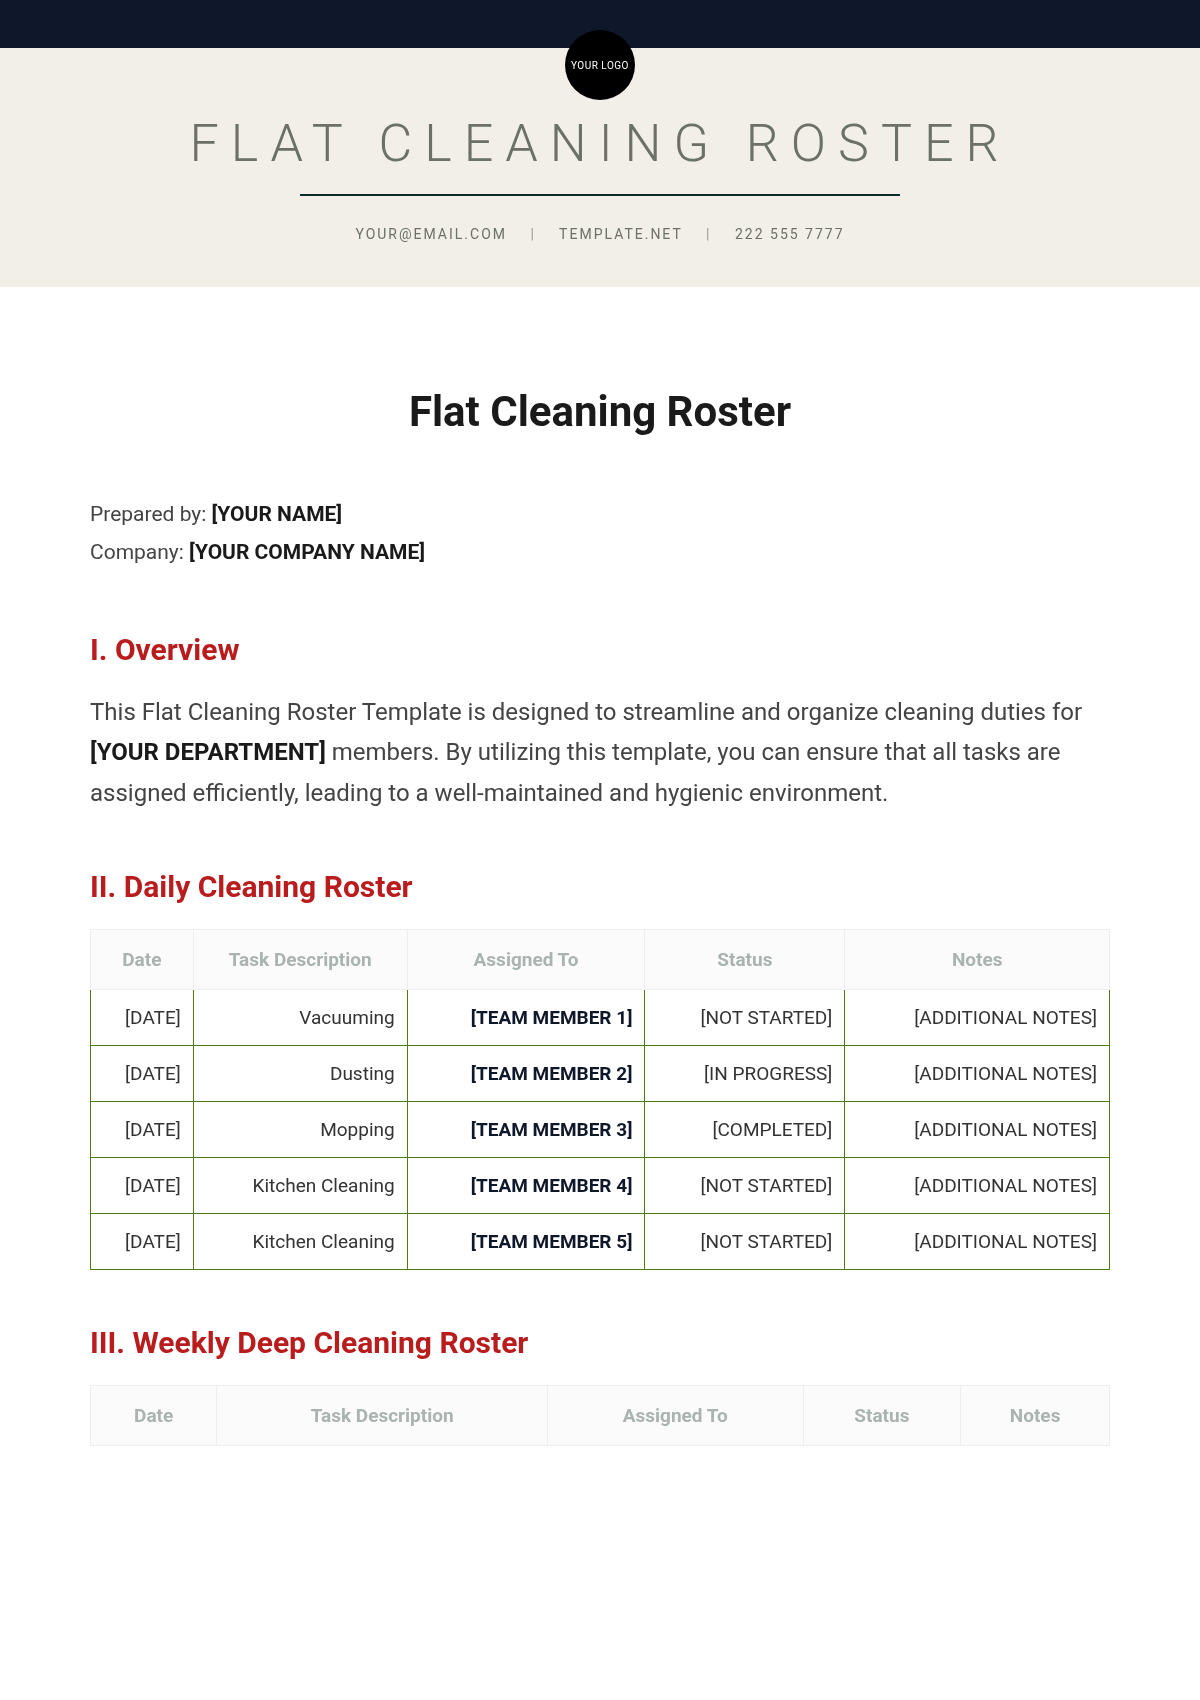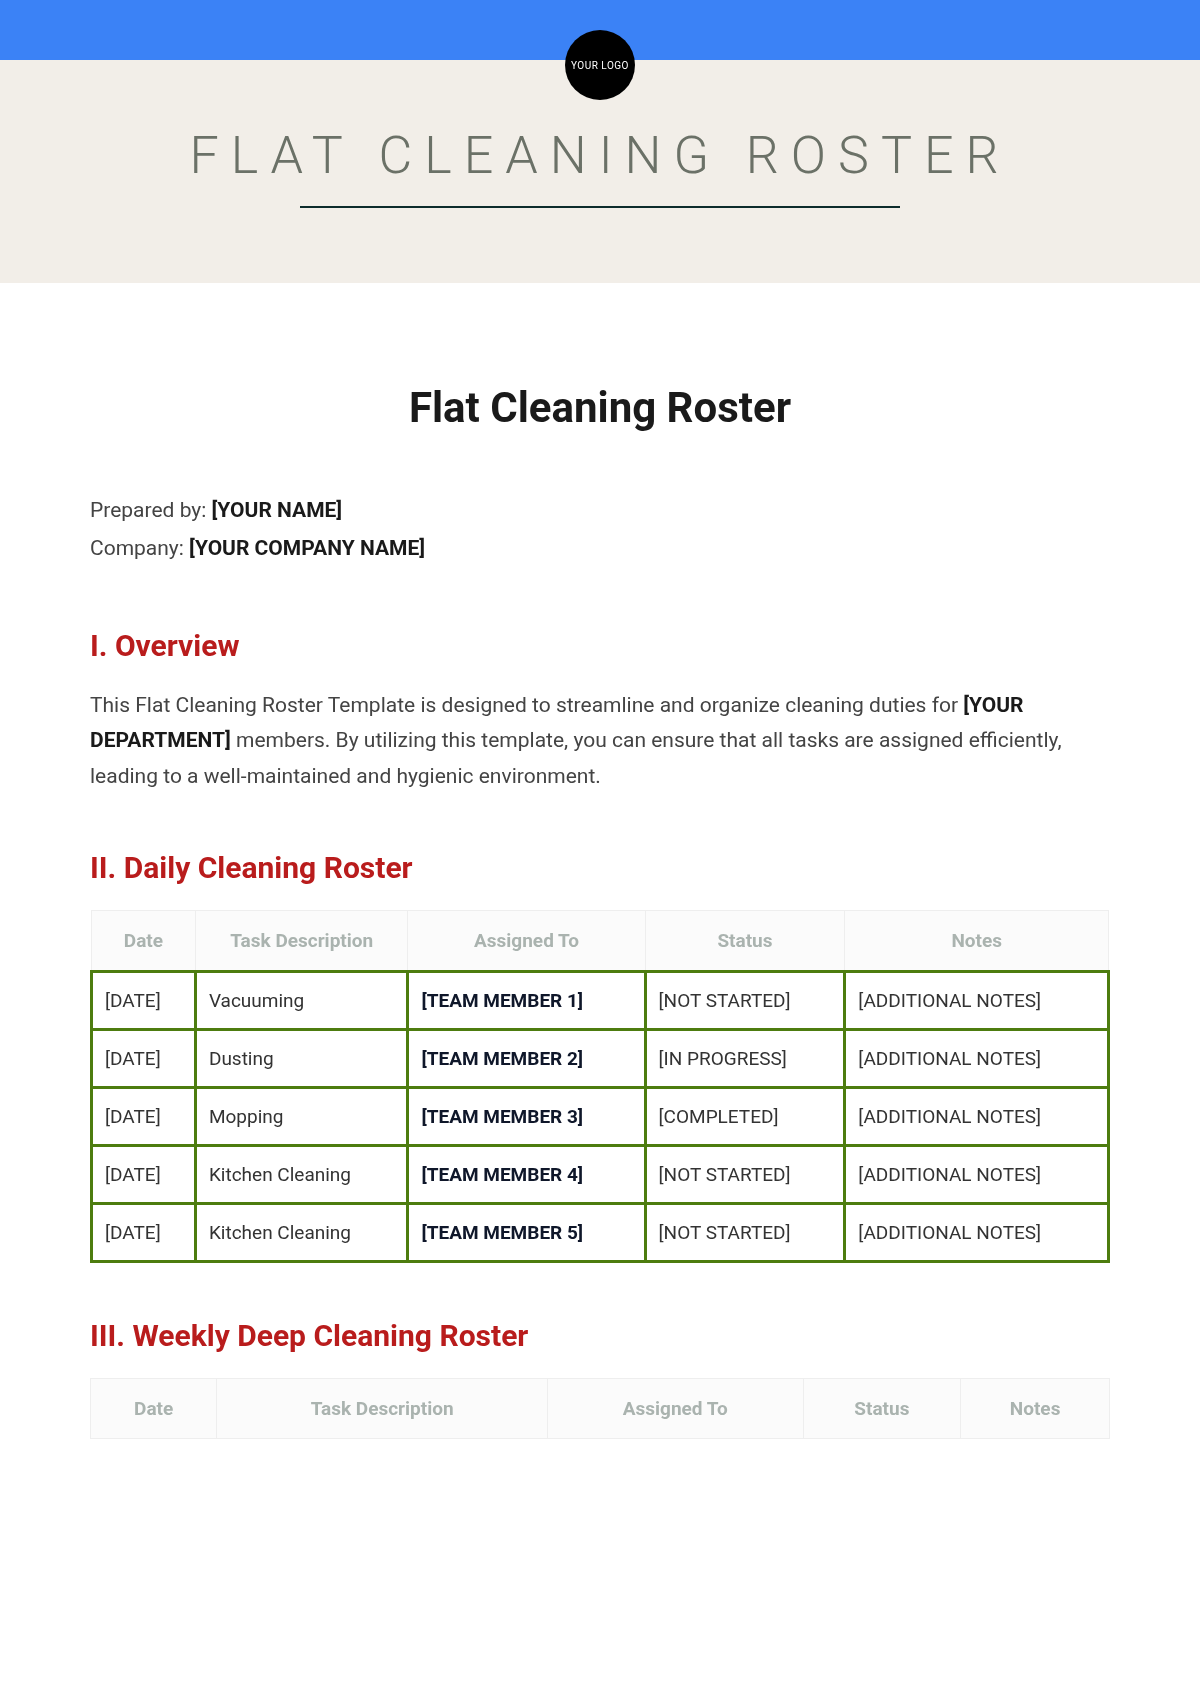--- a/index.html
+++ b/index.html
@@ -4,22 +4,22 @@
 <style>
   * { box-sizing: border-box; margin: 0; padding: 0; }
   body {
     font-family: -apple-system, BlinkMacSystemFont, "Segoe UI", Roboto, Arial, sans-serif;
     background: #fff;
     width: 1200px;
     margin: 0 auto;
     color: #1a1a1a;
   }
   .top-bar {
-    background: #3b82f6;
-    height: 60px;
+    background: #0f172a;
+    height: 48px;
     width: 100%;
     position: relative;
   }
   .logo-circle {
     position: absolute;
     left: 50%;
     top: 30px;
     transform: translateX(-50%);
     width: 70px;
     height: 70px;
@@ -80,21 +80,21 @@
   }
   .meta .label { }
   .meta .value { font-weight: 700; color: #1a1a1a; }
   h2.section {
     font-size: 30px;
     font-weight: 700;
     margin-bottom: 25px;
     color: #b91c1c;
   }
   .para {
-    font-size: 21px;
+    font-size: 24px;
     line-height: 1.7;
     color: #444;
     margin-bottom: 55px;
   }
   .para .inline-bold { font-weight: 700; color: #1a1a1a; }
   table.roster {
     width: 100%;
     border-collapse: collapse;
     font-size: 19px;
     margin-bottom: 55px;
@@ -103,38 +103,46 @@
     background: #fbfbfb;
     color: #aab3af;
     font-weight: 700;
     padding: 18px 12px;
     text-align: center;
     border: 1px solid #eee;
     vertical-align: top;
   }
   table.roster td {
     padding: 16px 12px;
-    border: 3px solid #4d7c0f;
+    border: 1px solid #4d7c0f;
     vertical-align: top;
     color: #333;
+    text-align: right;
   }
   table.roster td.bold { font-weight: 700; color: #0f172a; }
 </style>
 </head>
 <body>
 
 <div class="top-bar">
   <div class="logo-circle">
     <span>YOUR LOGO</span>
   </div>
 </div>
 
 <div class="banner">
   <div class="banner-title">FLAT CLEANING ROSTER</div>
   <div class="banner-divider"></div>
+  <div class="banner-contact">
+    <span>YOUR@EMAIL.COM</span>
+    <span class="sep">|</span>
+    <span>TEMPLATE.NET</span>
+    <span class="sep">|</span>
+    <span>222 555 7777</span>
+  </div>
 </div>
 
 <div class="doc">
 
   <h1 class="doc-title">Flat Cleaning Roster</h1>
 
   <div class="meta">
     <div>
       <span class="label">Prepared by: </span><span class="value">[YOUR NAME]</span>
     </div>

